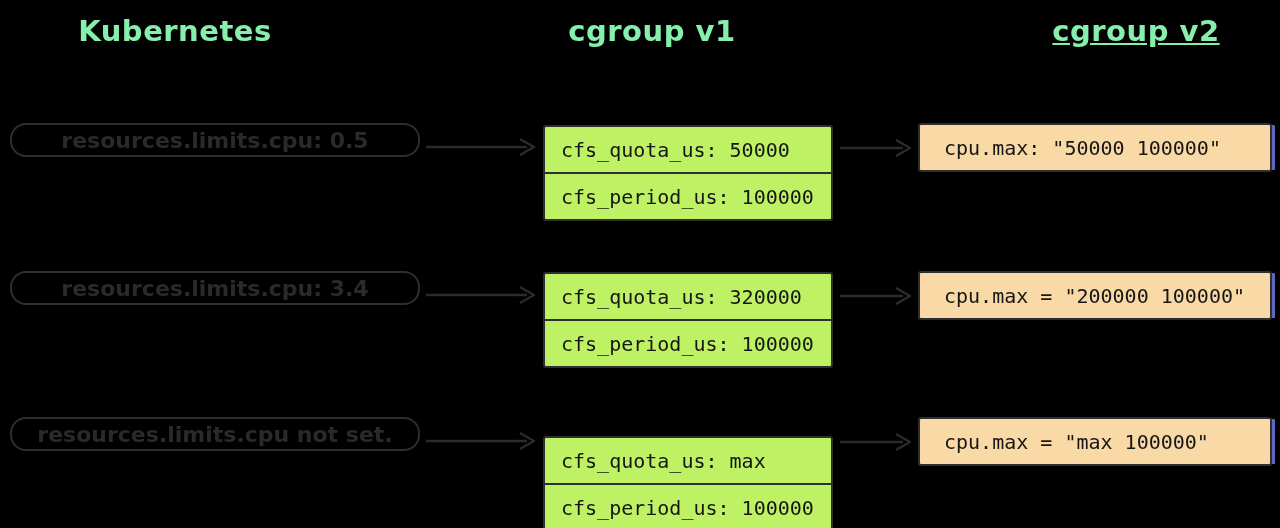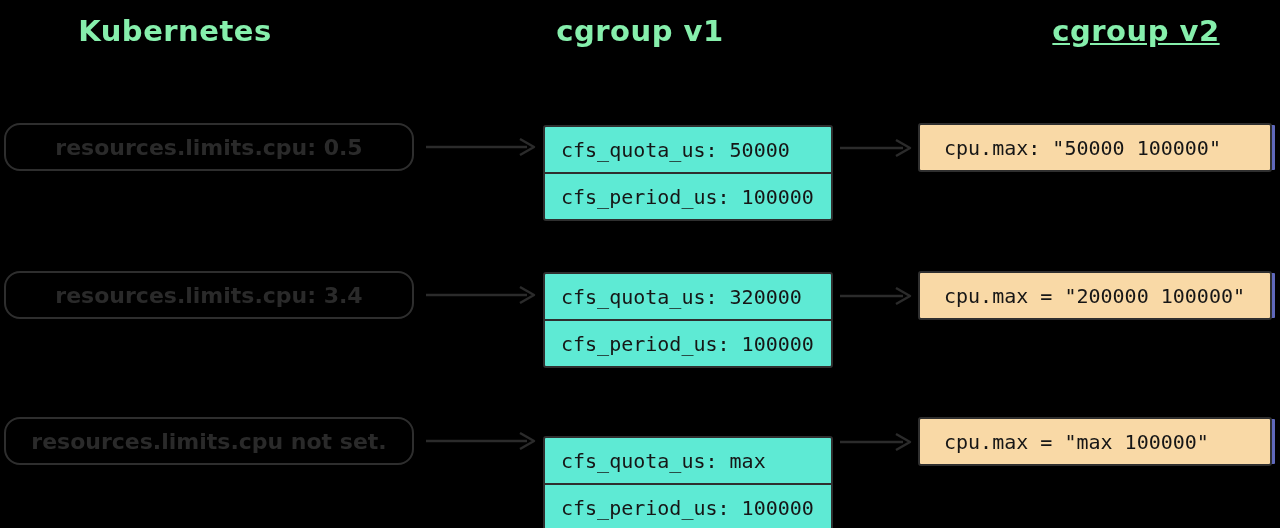--- a/index.html
+++ b/index.html
@@ -10,32 +10,32 @@
   }
   
   .col-hdr{
     position:absolute;top:12px;height:38px;
     color:#86efac;font-size:29px;font-weight:700;
     text-align:center;line-height:38px;
     letter-spacing:.5px;
   }
   
   .kbox{
-    position:absolute;left:4px;width:410px;height:48px;
+    position:absolute;left:10px;width:410px;height:34px;
     border:2.5px solid #2e2e2e;border-radius:16px;
     box-sizing:border-box;
     display:flex;align-items:center;justify-content:center;
     color:#2a2a2a;font-size:22px;font-weight:600;
     white-space:nowrap;
   }
   
   .stack{
     position:absolute;left:543px;width:290px;
     border:2.5px solid #2f2f2f;border-radius:3px;
-    background:#5eead4;box-sizing:border-box;
+    background:#bef264;box-sizing:border-box;
   }
   .cell{
     height:45px;display:flex;align-items:center;
     padding-left:16px;
     font-family:"DejaVu Sans Mono",monospace;
     font-size:20px;color:#161616;white-space:nowrap;
   }
   .cell + .cell{border-top:2.5px solid #2f2f2f;}
   
   .obox{
@@ -47,21 +47,21 @@
     font-family:"DejaVu Sans Mono",monospace;
     font-size:20px;color:#161616;white-space:nowrap;
     box-shadow:5px 0 0 -2px #5f68bb;
   }
   .arrow{position:absolute;}
 </style>
 </head>
 <body>
 
 <div class="col-hdr" style="left:60px;width:230px;">Kubernetes</div>
-<div class="col-hdr" style="left:540px;width:200px;">cgroup v1</div>
+<div class="col-hdr" style="left:552px;width:200px;">cgroup v1</div>
 <div class="col-hdr" style="left:1036px;width:200px;text-decoration:underline;">cgroup v2</div>
 
 <div class="kbox" style="top:123px;">resources.limits.cpu: 0.5</div>
 <svg class="arrow" style="left:424px;top:135px;" width="116" height="24">
   <path d="M2 12 H103" stroke="#2b2b2b" stroke-width="2.5" fill="none"></path>
   <path d="M96 4 L110 12 L96 20" stroke="#2b2b2b" stroke-width="2.5" fill="none" stroke-linejoin="round"></path>
 </svg>
 <div class="stack" style="top:125px;">
   <div class="cell">cfs_quota_us: 50000</div>
   <div class="cell">cfs_period_us: 100000</div>

